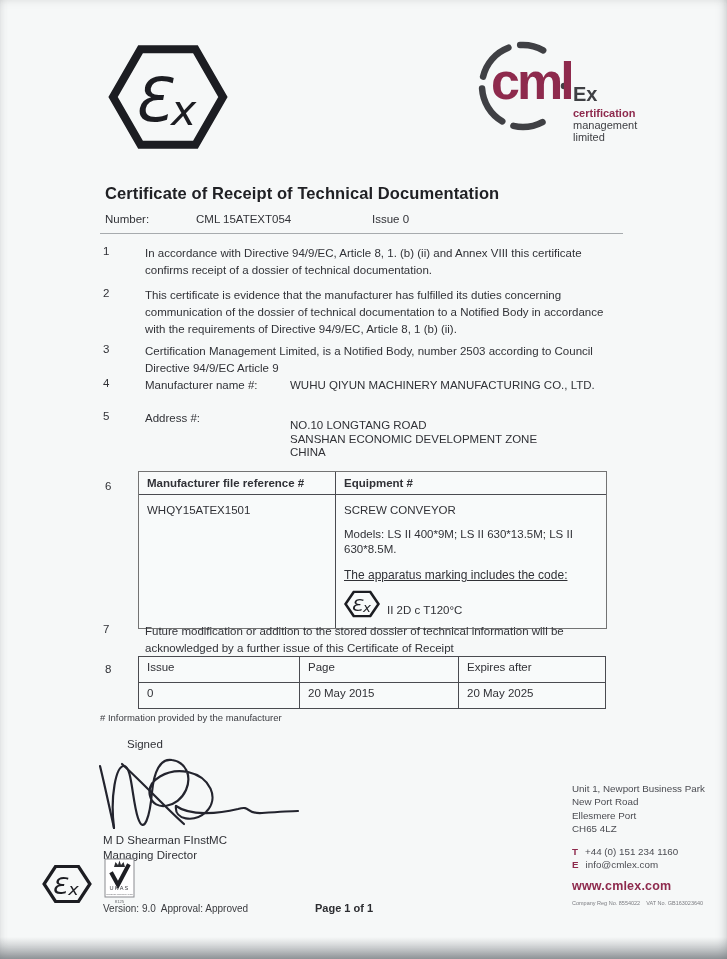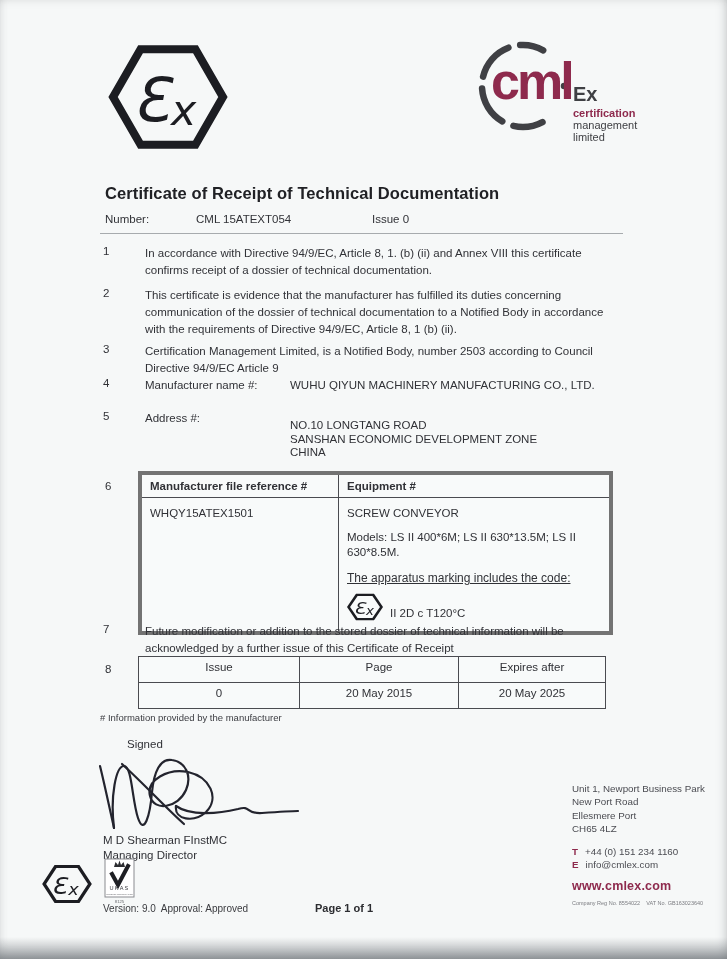--- a/index.html
+++ b/index.html
@@ -20,29 +20,29 @@
     content:"";position:absolute;left:0;right:0;bottom:0;height:22px;
     background:linear-gradient(to bottom,rgba(110,116,121,0),rgba(96,102,108,.55));
     pointer-events:none;
   }
   .abs{position:absolute;}
   .title{font-size:16.5px;font-weight:700;color:#202125;letter-spacing:.1px;}
   .body-text{font-size:11.5px;line-height:17px;color:#313237;}
   .clause-num{position:absolute;left:0;top:0;font-size:11.5px;}
   .clause-body{position:absolute;left:42px;top:0;width:474px;}
   .divider{height:1px;background:#a7abae;}
-  .ftable{border:4px solid #737373;background:rgba(255,255,255,.25);}
+  .ftable{border:1px solid #737373;background:rgba(255,255,255,.25);}
   .frow{display:flex;}
   .fcell{box-sizing:border-box;padding:4px 8px;font-size:11.5px;}
   .fcell.c1{width:197px;border-right:1px solid #4a4b50;}
   .fcell.c2{flex:1;}
   .fhead{border-bottom:1px solid #4a4b50;}
   .fhead .fcell{font-weight:700;padding-top:5px;padding-bottom:5px;}
   .itable{border:1px solid #4a4b50;background:rgba(255,255,255,.25);}
-  .icell{box-sizing:border-box;padding:4px 8px;font-size:11.5px;height:25px;text-align:center;}
+  .icell{box-sizing:border-box;padding:4px 8px;font-size:11.5px;height:25px;}
   .icell.a{width:161px;border-right:1px solid #4a4b50;}
   .icell.b{width:159px;border-right:1px solid #4a4b50;}
   .icell.c{flex:1;}
   .ihead{border-bottom:1px solid #4a4b50;}
   .eq-name{margin:3px 0 0 0;font-size:11.5px;}
   .eq-models{margin:11px 0 0 0;font-size:11.5px;line-height:15px;}
   .eq-intro{margin:11px 0 0 0;font-size:12px;text-decoration:underline;}
   .eq-mark{margin:8px 0 2px 0;display:flex;align-items:flex-end;gap:7px;}
   .eq-code{font-size:11.5px;margin-bottom:2px;}
   .footnote{font-size:9.5px;color:#3a3b40;}
@@ -116,21 +116,21 @@
 
   <div class="abs ftable" style="left:138px;top:471px;width:467px;">
     <div class="frow fhead">
       <div class="fcell c1">Manufacturer file reference #</div>
       <div class="fcell c2">Equipment #</div>
     </div>
     <div class="frow">
       <div class="fcell c1" style="padding-top:9px;">WHQY15ATEX1501</div>
       <div class="fcell c2" style="padding-top:6px;padding-bottom:8px;">
         <p class="eq-name">SCREW CONVEYOR</p>
-        <p class="eq-models">Models: LS II 400*6M; LS II 630*13.5M; LS II 630*8.5M.</p>
+        <p class="eq-models">Models: LS II 400*9M; LS II 630*13.5M; LS II 630*8.5M.</p>
         <p class="eq-intro">The apparatus marking includes the code:</p>
         <div class="eq-mark">
           <svg width="36" height="28" viewBox="0 0 118 108" preserveAspectRatio="none">
             <polygon points="5,54 32,7 86,7 113,54 86,101 32,101" fill="none" stroke="#1c1d22" stroke-width="9"></polygon>
             <text x="22" y="80" font-size="62" font-style="italic" font-weight="500" fill="#1c1d22" font-family="DejaVu Sans, sans-serif">Ɛ</text>
             <text x="62" y="84" font-size="44" font-style="italic" font-weight="500" fill="#1c1d22" font-family="DejaVu Sans, sans-serif">x</text>
           </svg>
           <span class="eq-code">II 2D c T120°C</span>
         </div>
       </div>

